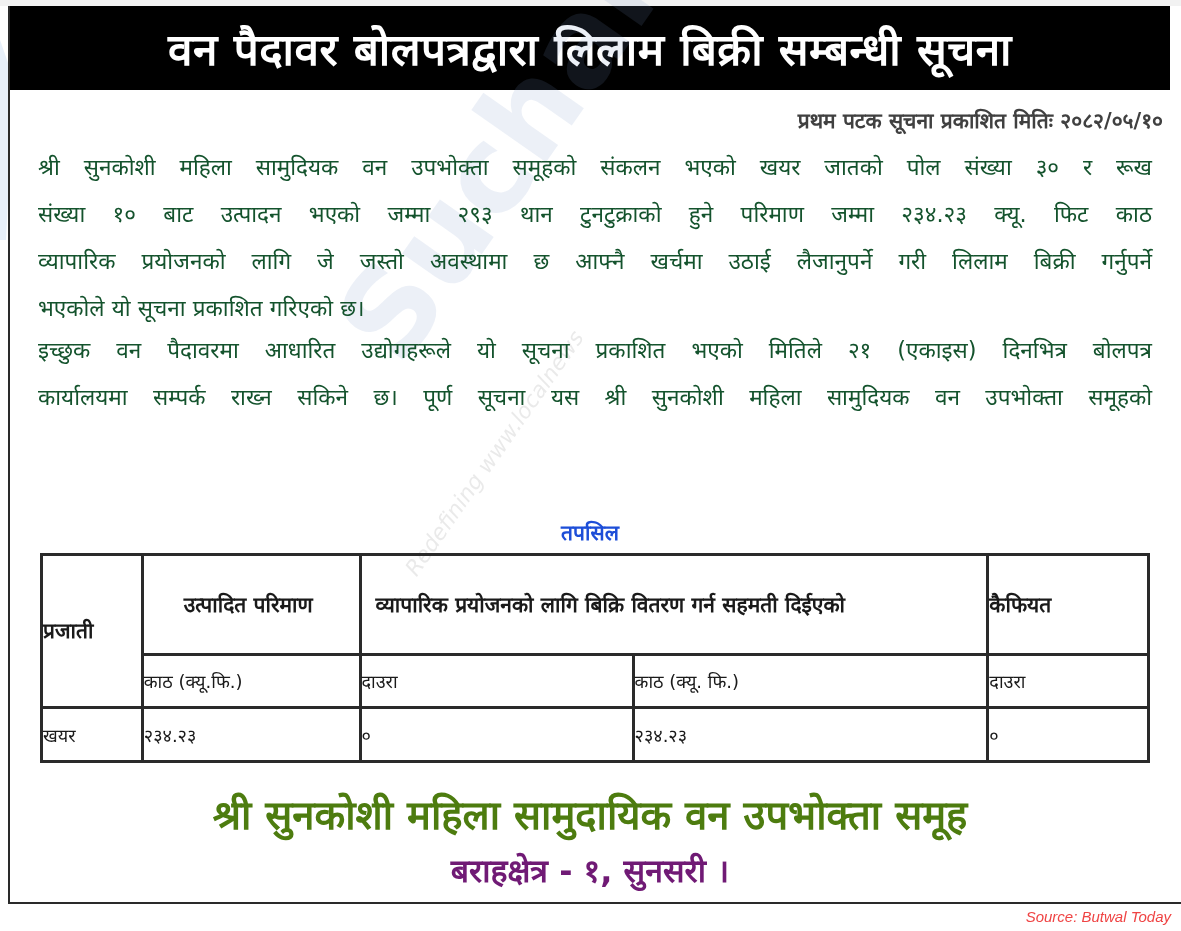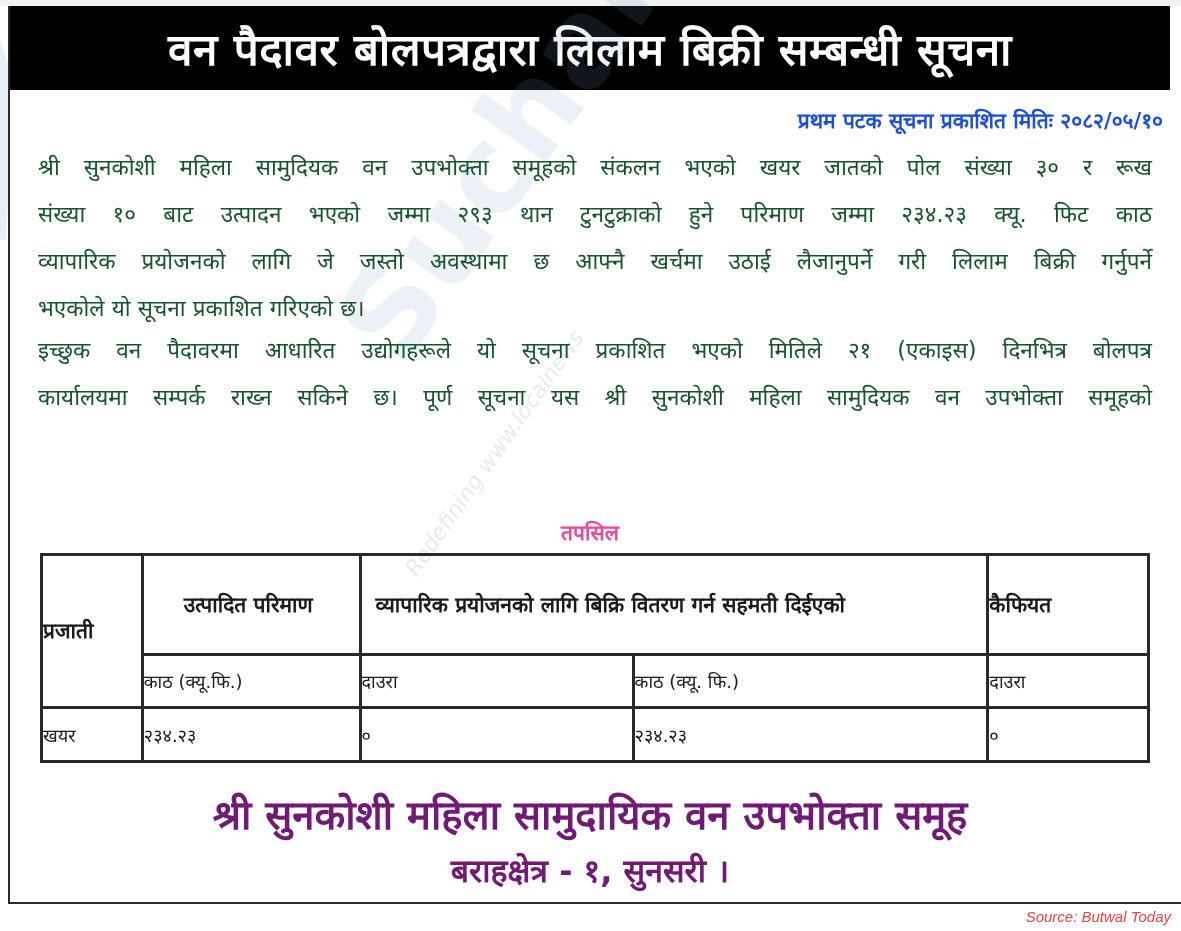--- a/index.html
+++ b/index.html
@@ -74,21 +74,21 @@
     .side-arrow {
       position: absolute;
       pointer-events: none;
     }
     .pub-date {
       position: absolute;
       right: 20px; top: 100px;
       font-family: "DejaVu Sans", sans-serif;
       font-weight: bold;
       font-size: 21px;
-      color: #1d4ed8;
+      color: #404040;
       white-space: nowrap;
     }
     .para {
       position: absolute;
       left: 28px;
       width: 1114px;
       font-family: "DejaVu Sans", sans-serif;
       font-size: 22.5px;
       line-height: 47px;
       color: #14532d;
@@ -106,21 +106,21 @@
       text-align-last: left;
     }
     .schedule-label {
       position: absolute;
       left: 0; top: 512px;
       width: 1160px;
       text-align: center;
       font-family: "DejaVu Sans", sans-serif;
       font-weight: bold;
       font-size: 21px;
-      color: #ec4899;
+      color: #1d4ed8;
     }
     .schedule-table {
       position: absolute;
       left: 30px; top: 547px;
       width: 1110px;
       border-collapse: collapse;
       font-family: "DejaVu Sans", sans-serif;
       color: #1a1a1a;
     }
     .schedule-table td, .schedule-table th {
@@ -142,21 +142,21 @@
     .row-h2 { height: 53px; }
     .row-d { height: 54px; }
     .footer-org {
       position: absolute;
       left: 0; top: 780px;
       width: 1160px;
       text-align: center;
       font-family: "DejaVu Sans", sans-serif;
       font-weight: bold;
       font-size: 40px;
-      color: #701a75;
+      color: #4d7c0f;
       white-space: nowrap;
     }
     .footer-addr {
       position: absolute;
       left: 0; top: 842px;
       width: 1160px;
       text-align: center;
       font-family: "DejaVu Sans", sans-serif;
       font-weight: bold;
       font-size: 32px;

